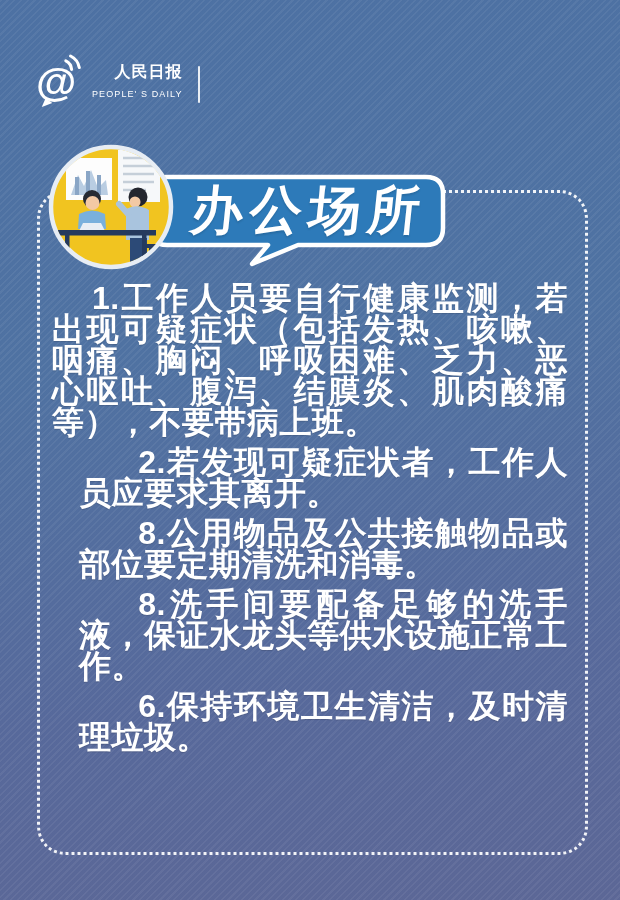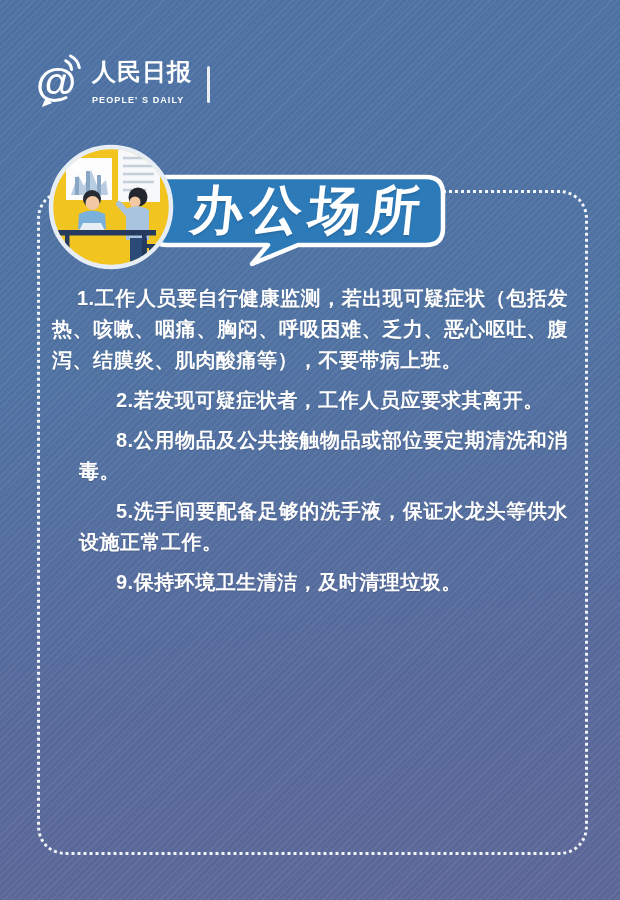--- a/index.html
+++ b/index.html
@@ -8,22 +8,22 @@
     position:relative; width:620px; height:900px; overflow:hidden;
     font-family:"Liberation Sans","DejaVu Sans",sans-serif;
     background:
       repeating-linear-gradient(135deg, rgba(255,255,255,0.055) 0px, rgba(255,255,255,0.055) 1.6px, rgba(0,0,0,0) 1.6px, rgba(0,0,0,0) 4.8px),
       linear-gradient(172deg, #4d71a3 0%, #4f72a2 38%, #57699b 74%, #5c6796 100%);
   }
   
   .header { position:absolute; left:36px; top:54px; display:flex; align-items:flex-start; z-index:4; }
   .at-badge { width:50px; height:54px; position:relative; flex:0 0 auto; }
   .logo-text { margin:4px 0 0 6px; color:#fff; }
-  .logo-cn { font-size:24px; font-weight:800; letter-spacing:1px; line-height:28px; white-space:nowrap; }
-  .logo-en { font-size:9px; font-weight:700; letter-spacing:1.1px; margin-top:9px; white-space:nowrap; }
+  .logo-cn { font-size:16px; font-weight:800; letter-spacing:1px; line-height:28px; white-space:nowrap;text-align:right; }
+  .logo-en { font-size:9px; font-weight:400; letter-spacing:1.1px; margin-top:3px; white-space:nowrap; }
   .hdr-divider { width:2.5px; height:37px; background:rgba(255,255,255,0.88); margin:12px 13px 0 15px; border-radius:2px; }
   .subtitle { color:#eef3f8; font-size:27px; font-weight:500; letter-spacing:1px; margin-top:14px; white-space:nowrap; }
   
   .card {
     position:absolute; left:37px; top:190px; width:551px; height:665px;
     border:3px dotted rgba(255,255,255,0.92); border-radius:28px; z-index:1;
   }
   
   .bubble-wrap { position:absolute; left:146px; top:173px; width:302px; height:94px; z-index:2; }
   .bubble-wrap svg { position:absolute; left:0; top:0; }
@@ -31,21 +31,21 @@
     position:absolute; left:30px; right:6px; top:4px; height:68px;
     display:flex; align-items:center; justify-content:center;
     color:#fff; font-size:52px; font-weight:900; letter-spacing:7px;
     transform:skewX(-6deg); text-shadow:0 2px 2px rgba(0,0,0,0.12);
     white-space:nowrap;
   }
   .scene-circle { position:absolute; left:46px; top:142px; z-index:3; }
   
   .body-text { position:absolute; left:52px; top:283px; width:516px; z-index:2; }
   .body-text p {
-    color:#fff; font-size:20px; line-height:31px; font-weight:700;
+    color:#fff; font-size:32px; line-height:31px; font-weight:700;
     text-align:justify; margin:0 0 9px 0; letter-spacing:0.5px;
     text-shadow:0 1px 1px rgba(0,0,0,0.14);
   }
   .body-text p.first-item { text-indent:1.25em; }
   .body-text p.std-item  { text-indent:1.85em;margin-left:27px; }
 </style>
 </head>
 <body>
 
 <div class="poster">
@@ -117,17 +117,17 @@
         <rect x="103" y="106" width="4" height="18" fill="#253a5e"></rect>
         <rect x="111" y="106" width="4" height="18" fill="#253a5e"></rect>
       </g>
     </svg>
   </div>
 
   <div class="body-text">
     <p class="first-item">1.工作人员要自行健康监测，若出现可疑症状（包括发热、咳嗽、咽痛、胸闷、呼吸困难、乏力、恶心呕吐、腹泻、结膜炎、肌肉酸痛等），不要带病上班。</p>
     <p class="std-item">2.若发现可疑症状者，工作人员应要求其离开。</p>
     <p class="std-item">8.公用物品及公共接触物品或部位要定期清洗和消毒。</p>
-    <p class="std-item">5.洗手间要配备足够的洗手液，保证水龙头等供水设施正常工作。</p>
-    <p class="std-item">9.保持环境卫生清洁，及时清理垃圾。</p>
+    <p class="std-item">8.洗手间要配备足够的洗手液，保证水龙头等供水设施正常工作。</p>
+    <p class="std-item">6.保持环境卫生清洁，及时清理垃圾。</p>
   </div>
 
 </div>
 
 </body></html>

